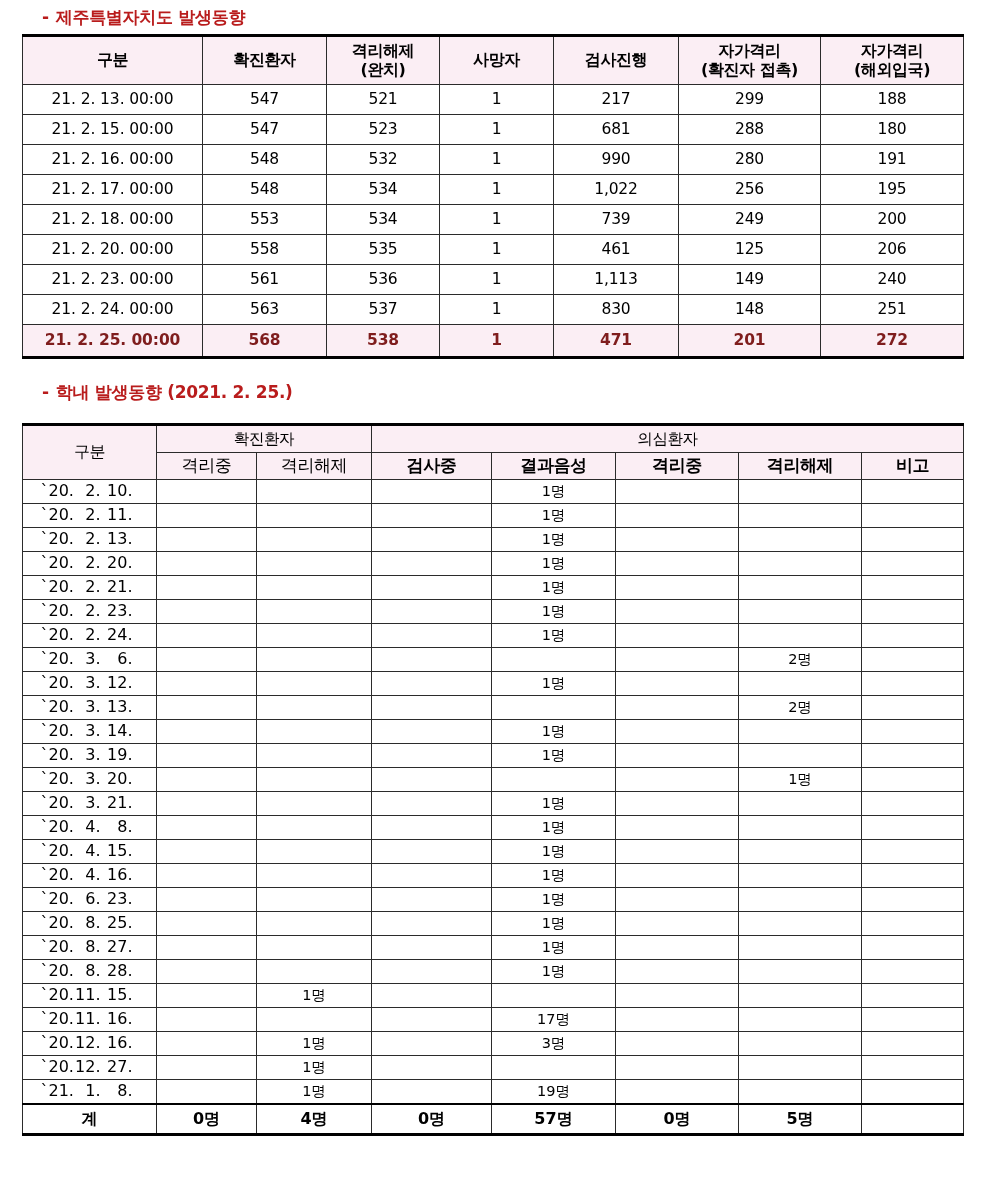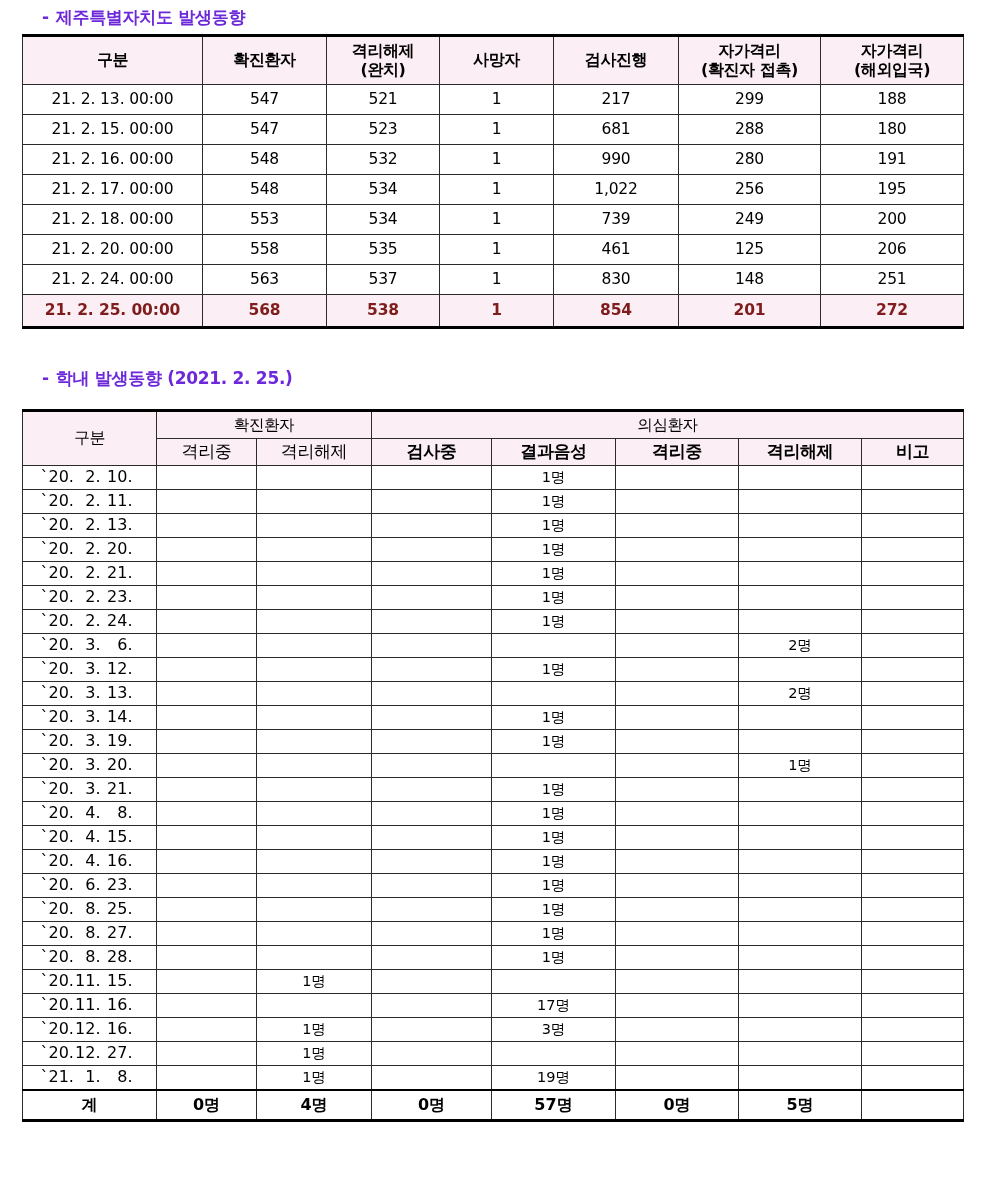--- a/index.html
+++ b/index.html
@@ -20,34 +20,33 @@
     height: 1177px;
     position: relative;
     box-sizing: border-box;
   }
 
   
   .section-title {
     font-size: 17px;
     font-weight: bold;
     letter-spacing: -0.3px;
-    color: #6d28d9;
+    color: #b91c1c;
     padding-left: 42px;
     height: 34px;
     line-height: 34px;
     white-space: nowrap;
   }
   .section-title .bullet {
     display: inline-block;
     margin-right: 7px;
   }
   #title-2 {
     height: 52px;
     line-height: 42px;
-    margin-top: 16px;
   }
 
   
   .tbl-wrap {
     padding: 0 20px 12px 22px;
     box-sizing: border-box;
     width: 983px;
     border-radius: 14px;
   }
   table.grid {
@@ -240,34 +239,43 @@
           <tr>
             <td>21. 2. 20. 00:00</td>
             <td>558</td>
             <td>535</td>
             <td>1</td>
             <td>461</td>
             <td>125</td>
             <td>206</td>
           </tr>
           <tr>
+            <td>21. 2. 23. 00:00</td>
+            <td>561</td>
+            <td>536</td>
+            <td>1</td>
+            <td>1,113</td>
+            <td>149</td>
+            <td>240</td>
+          </tr>
+          <tr>
             <td>21. 2. 24. 00:00</td>
             <td>563</td>
             <td>537</td>
             <td>1</td>
             <td>830</td>
             <td>148</td>
             <td>251</td>
           </tr>
           <tr class="total-row">
             <td>21. 2. 25. 00:00</td>
             <td>568</td>
             <td>538</td>
             <td>1</td>
-            <td>854</td>
+            <td>471</td>
             <td>201</td>
             <td>272</td>
           </tr>
         </tbody>
     </table>
   </div>
 
   <div class="section-title" id="title-2">
     <span class="bullet">-</span><span>학내 발생동향 (2021. 2. 25.)</span>
   </div>

